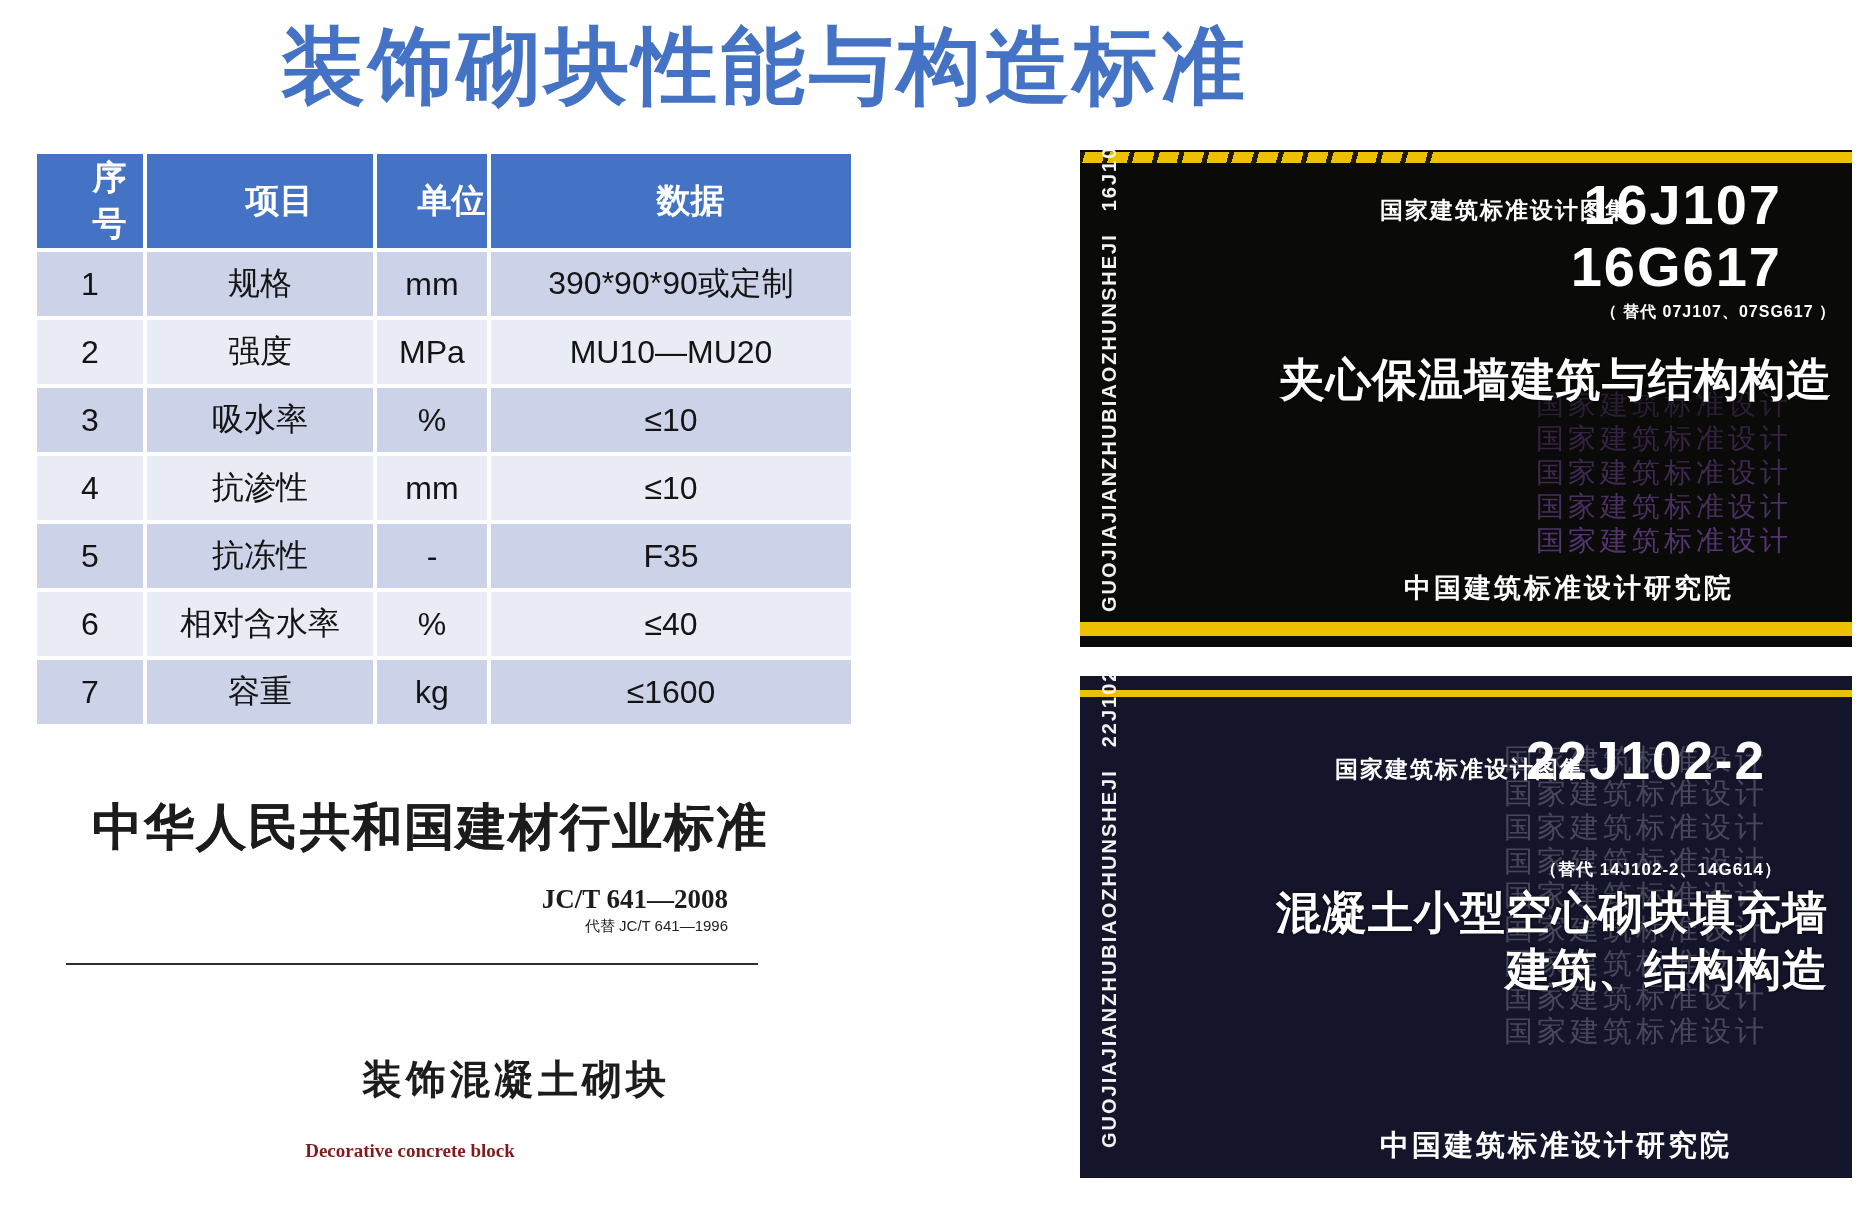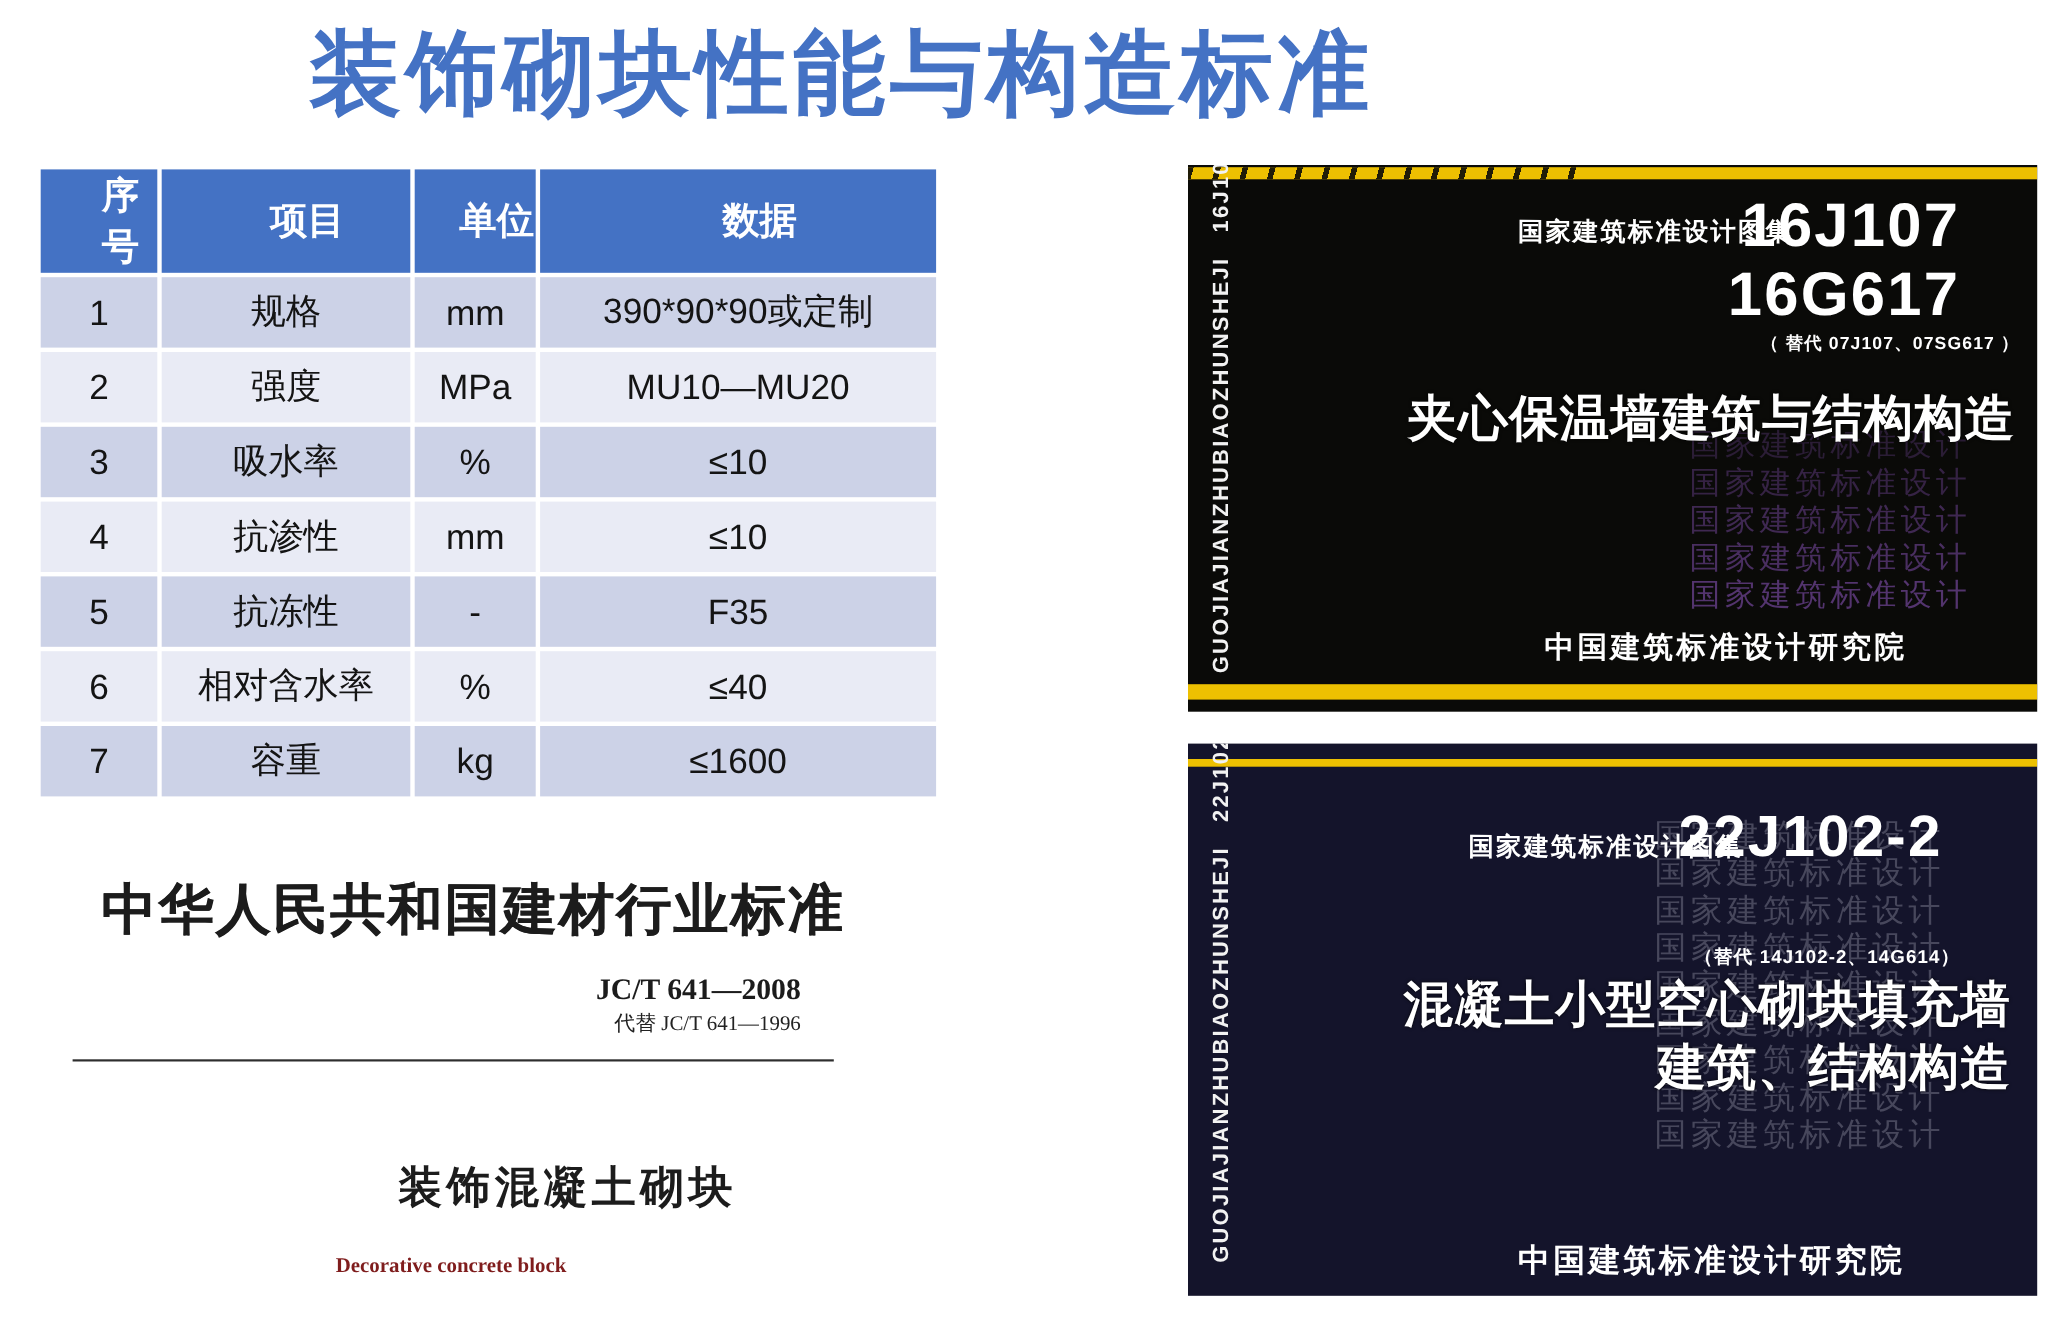--- a/index.html
+++ b/index.html
@@ -43,21 +43,21 @@
     position:absolute;left:52px;top:778px;width:716px;text-align:right;
     font-family:"Liberation Serif", serif;font-weight:bold;font-size:50px;
     letter-spacing:2px;color:#1c1c1c;text-shadow:.6px 0 #1c1c1c;white-space:nowrap;margin-top:16px;
   }
   .doc-code{
     position:absolute;left:500px;top:884px;width:228px;text-align:right;
     font-family:"Liberation Serif", serif;font-weight:bold;font-size:27px;color:#1c1c1c;
   }
   .doc-replaces{
     position:absolute;left:500px;top:917px;width:228px;text-align:right;
-    font-family:Liberation Serif, serif;font-size:19px;color:#222;
+    font-family:Liberation Sans, sans-serif;font-size:15px;color:#222;
   }
   .doc-rule{
     position:absolute;left:66px;top:963px;width:692px;height:2px;background:#2e2e2e;
   }
   .doc-title-cn{
     position:absolute;left:150px;top:1052px;width:520px;text-align:right;
     font-family:"Liberation Serif", serif;font-weight:bold;font-size:40px;
     letter-spacing:4px;color:#1c1c1c;white-space:nowrap;
   }
   .doc-title-en{

